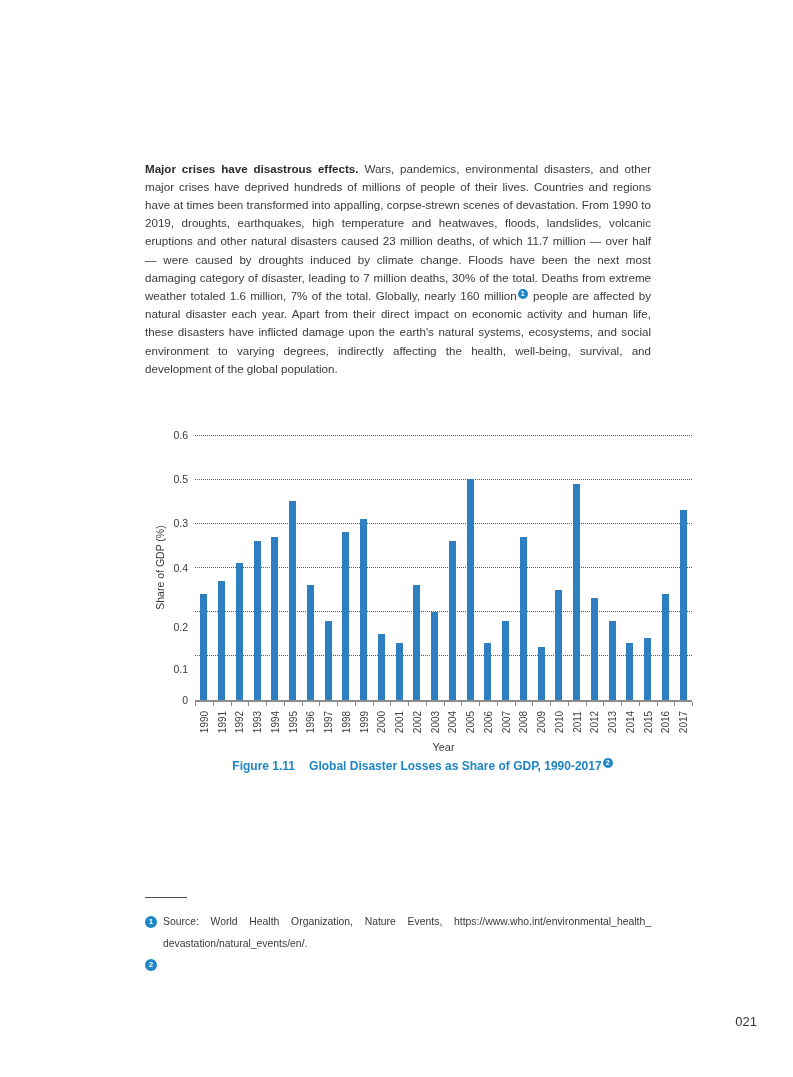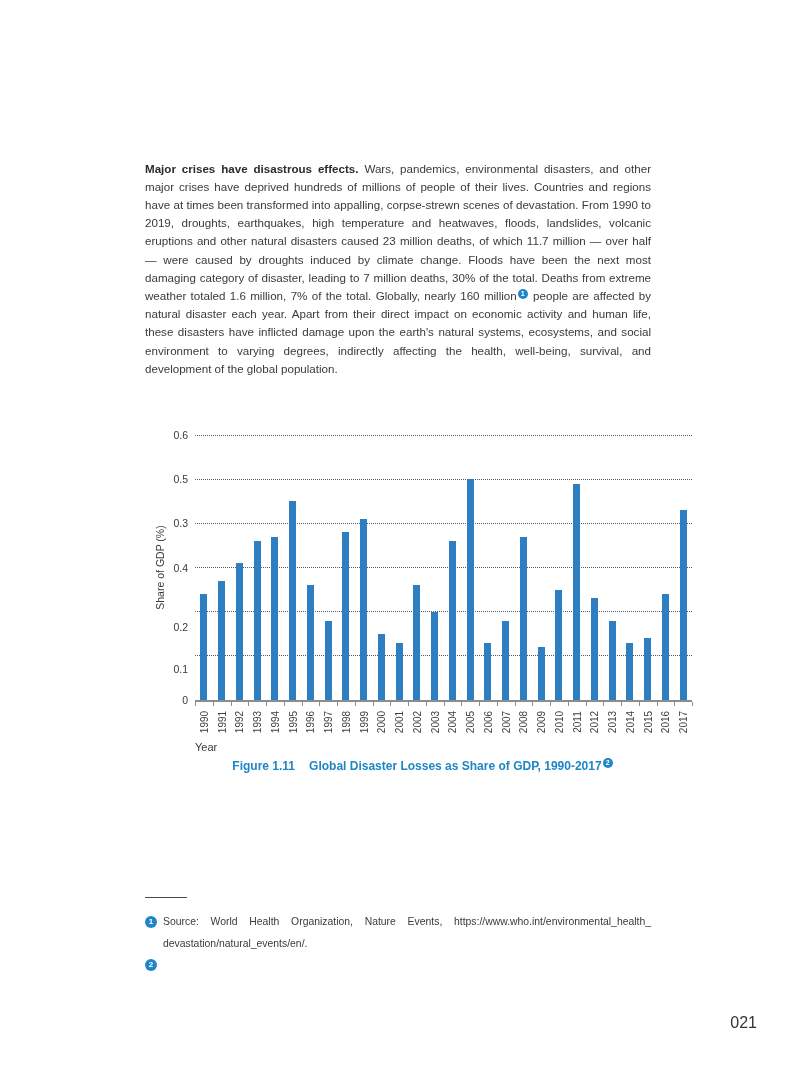--- a/index.html
+++ b/index.html
@@ -53,21 +53,21 @@
   }
   .x-ticks{position:absolute;left:45px;top:277px;width:497px;height:38px;}
   .xtick{
     position:absolute;top:20px;
     transform:translate(-50%,-50%) rotate(-90deg);
     font-size:10px;color:#3f3f3f;white-space:nowrap;
   }
   .axis-tick{position:absolute;top:0;width:1px;height:4px;background:#8c8c8c;}
   .x-axis-title{
     position:absolute;left:45px;top:316px;width:497px;
-    text-align:left;font-size:11px;color:var(--text);
+    text-align:center;font-size:11px;color:var(--text);
   }
   .caption{
     margin-top:4px;text-align:center;
     color:var(--accent);font-weight:bold;font-size:12px;
   }
   .caption-label{margin-right:14px;}
   .caption-sup{
     width:10px;height:10px;line-height:10px;font-size:7px;
     position:relative;top:-5px;margin-left:1px;
   }
@@ -79,21 +79,21 @@
     font-size:10.4px;line-height:21.5px;color:var(--text);
     text-align:justify;
   }
   .footnote .fn-marker{
     position:absolute;left:0;top:5px;
     width:12px;height:12px;line-height:12px;font-size:8px;
   }
   
   .page-number{
     position:absolute;right:36px;top:1014px;
-    font-size:16px;color:#333;padding-left:48px;
+    font-size:13px;color:#333;padding-left:48px;
   }
 </style>
 </head>
 <body>
 
 <div class="page">
 
   <p class="body-text"><b>Major crises have disastrous effects.</b><span> Wars, pandemics, environmental disasters, and other major crises have deprived hundreds of millions of people of their lives. Countries and regions have at times been transformed into appalling, corpse-strewn scenes of devastation. From 1990 to 2019, droughts, earthquakes, high temperature and heatwaves, floods, landslides, volcanic eruptions and other natural disasters caused 23 million deaths, of which 11.7 million — over half — were caused by droughts induced by climate change. Floods have been the next most damaging category of disaster, leading to 7 million deaths, 30% of the total. Deaths from extreme weather totaled 1.6 million, 7% of the total. Globally, nearly 160 million</span><span class="fn-circle sup-ref">1</span><span> people are affected by natural disaster each year. Apart from their direct impact on economic activity and human life, these disasters have inflicted damage upon the earth's natural systems, ecosystems, and social environment to varying degrees, indirectly affecting the health, well-being, survival, and development of the global population.</span></p>
 
   <div class="figure">

